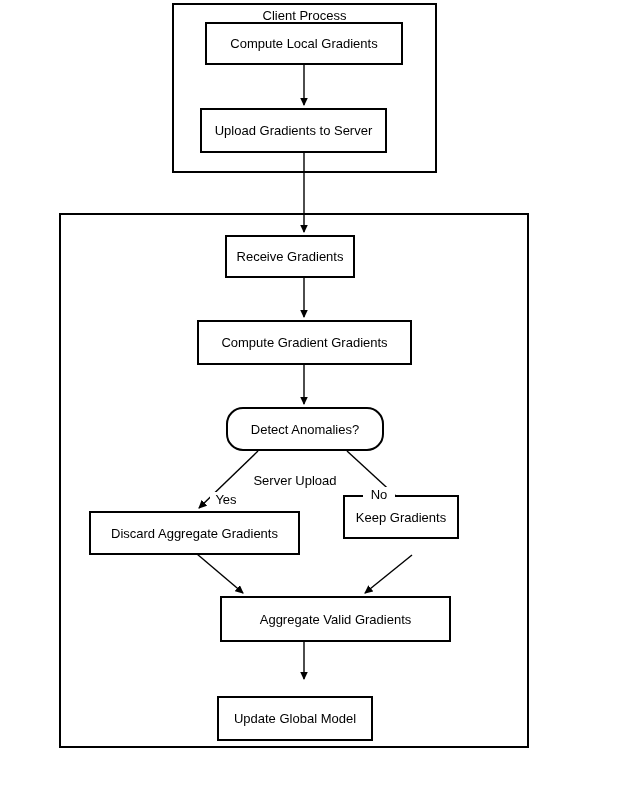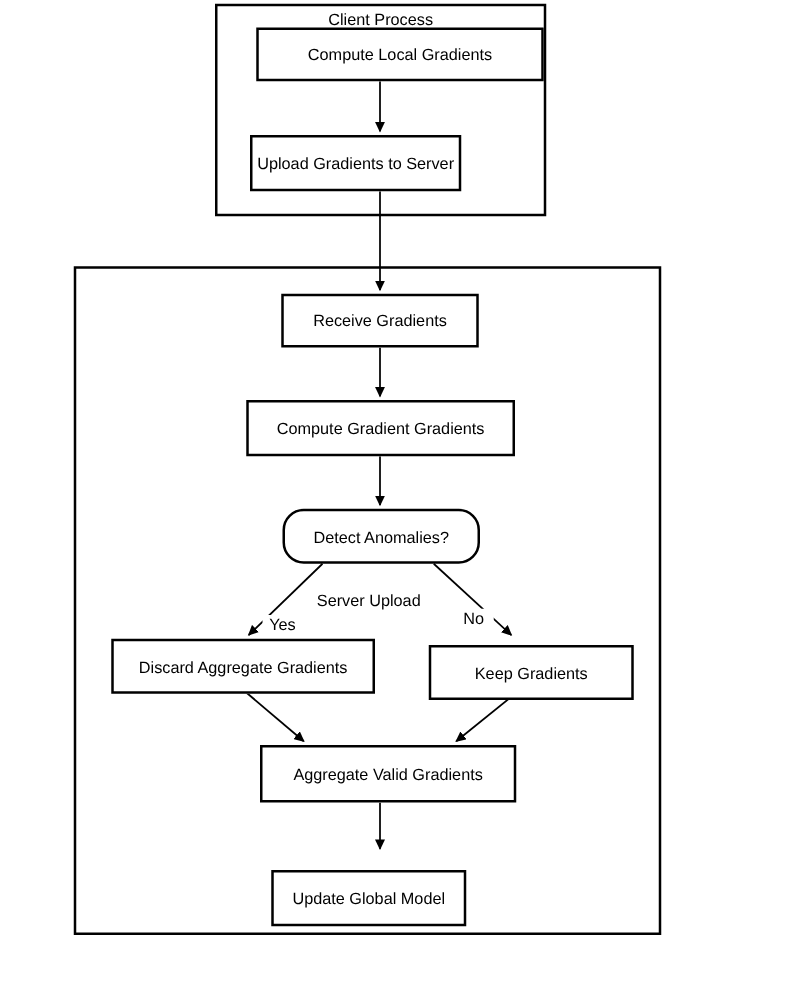--- a/index.html
+++ b/index.html
@@ -91,35 +91,35 @@
       <line x1="304" y1="278" x2="304" y2="317"></line>
       <line x1="304" y1="365" x2="304" y2="404"></line>
       <line x1="258" y1="451" x2="199" y2="508"></line>
       <line x1="347" y1="451" x2="409" y2="508"></line>
       <line x1="197" y1="554" x2="243" y2="593"></line>
       <line x1="412" y1="555" x2="365" y2="593"></line>
       <line x1="304" y1="642" x2="304" y2="679"></line>
     </g>
   </svg>
 
-  <div class="node" style="left:205px; top:22px;  width:230px; height:43px;">Compute Local Gradients</div>
+  <div class="node" style="left:205px; top:22px;  width:198px; height:43px;">Compute Local Gradients</div>
 
-  <div class="node" style="left:200px; top:108px; width:169px; height:45px;">Upload Gradients to Server</div>
+  <div class="node" style="left:200px; top:108px; width:187px; height:45px;">Upload Gradients to Server</div>
 
-  <div class="node" style="left:225px; top:235px; width:158px; height:43px;">Receive Gradients</div>
+  <div class="node" style="left:225px; top:235px; width:130px; height:43px;">Receive Gradients</div>
 
   <div class="node" style="left:197px; top:320px; width:215px; height:45px;">Compute Gradient Gradients</div>
 
   <div class="node" style="left:226px; top:407px; width:158px; height:44px;border-radius:17px;">Detect Anomalies?</div>
 
   <div class="node" style="left:89px;  top:511px; width:211px; height:44px;">Discard Aggregate Gradients</div>
 
-  <div class="node" style="left:343px; top:516px; width:164px; height:44px;">Keep Gradients</div>
+  <div class="node" style="left:343px; top:495px; width:116px; height:44px;">Keep Gradients</div>
 
-  <div class="node" style="left:208px; top:596px; width:205px; height:46px;">Aggregate Valid Gradients</div>
+  <div class="node" style="left:220px; top:596px; width:231px; height:46px;">Aggregate Valid Gradients</div>
 
   <div class="node" style="left:217px; top:696px; width:156px; height:45px;">Update Global Model</div>
 
   <div class="edge-label" style="left:210px; top:473px; width:32px;margin-top:19px;">Yes</div>
 
   <div class="edge-label" style="left:243px; top:473px; width:104px;">Server Upload</div>
 
   <div class="edge-label" style="left:363px; top:487px; width:32px;">No</div>
 
 </div>

